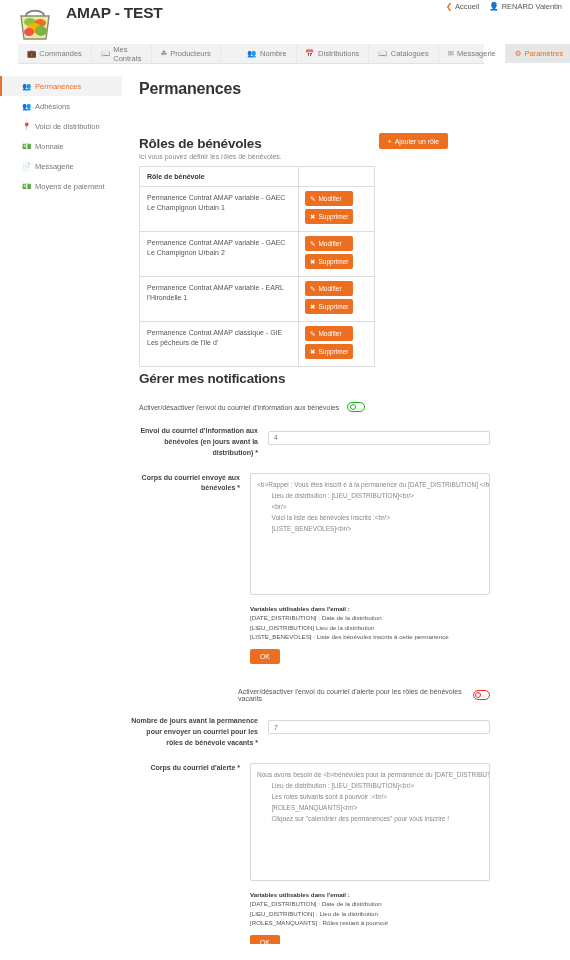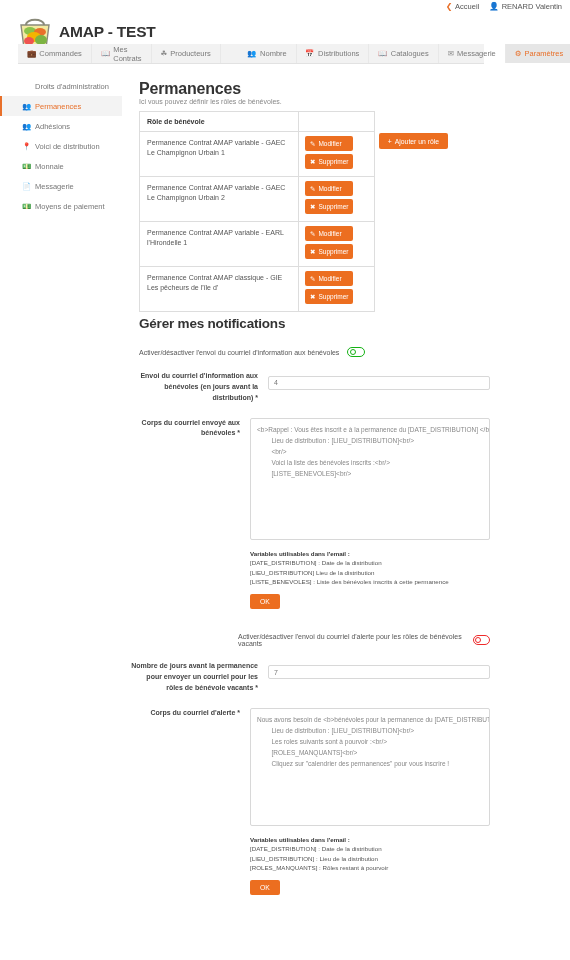--- a/index.html
+++ b/index.html
@@ -18,22 +18,22 @@
     position: absolute;
     top: 2px; right: 8px;
     display: flex; align-items: center; gap: 10px;
     font-size: 7.5px; color: #555;
   }
   .utility-link { display: flex; align-items: center; gap: 2.5px; cursor: pointer; color: #555; }
   .utility-link .ic { color: #e8702a; font-size: 8px; line-height: 1; }
 
   
   .brand {
-    position: absolute; top: 13px; left: 18px;
-    display: flex; align-items: center; gap: 7px;
+    position: absolute; top: 4px; left: 18px;
+    display: flex; align-items: flex-start; gap: 14px;
   }
   .brand-logo { width: 34px; height: 38px; position: relative; }
   .brand-title { font-size: 15.5px; font-weight: bold; color: #333; letter-spacing: -0.2px; }
 
   
   .navbar {
     position: absolute; top: 44px; left: 18px;
     width: 466px; height: 20px;
     background: #f2f2f2;
     border-bottom: 1px solid #e2e2e2;
@@ -214,24 +214,20 @@
     <span class="nic">✉</span>
     <span>Messagerie</span>
   </div>
   <div class="nav-tab active">
     <span class="nic">⚙</span>
     <span>Paramètres</span>
   </div>
 </div>
 
 <div class="sidebar">
-  <div class="side-item">
-    <span class="sic"></span>
-    <span>Droits d'administration</span>
-  </div>
   <div class="side-item active">
     <span class="sic">👥</span>
     <span>Permanences</span>
   </div>
   <div class="side-item">
     <span class="sic">👥</span>
     <span>Adhésions</span>
   </div>
   <div class="side-item">
     <span class="sic">📍</span>
@@ -248,20 +244,21 @@
   <div class="side-item">
     <span class="sic">💵</span>
     <span>Moyens de paiement</span>
   </div>
 </div>
 
 <div class="content">
 
   <h1 class="page-title">Permanences</h1>
 
+  <h2 class="section-title">Rôles de bénévoles</h2>
   <button class="btn-orange btn-add-role">
     <span>+</span>
     <span>Ajouter un rôle</span>
   </button>
   <p class="section-help">Ici vous pouvez définir les rôles de bénévoles.</p>
 
   <table class="roles-table">
     <thead>
       <tr>
         <th>Rôle de bénévole</th>

